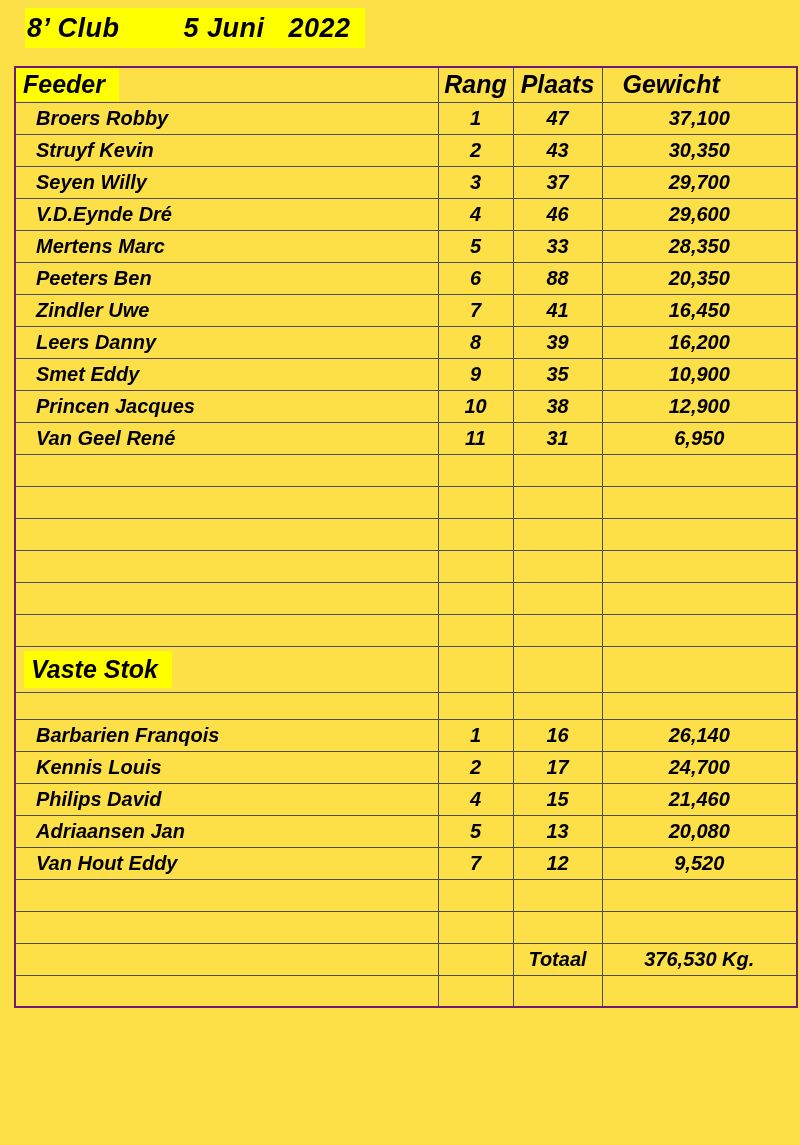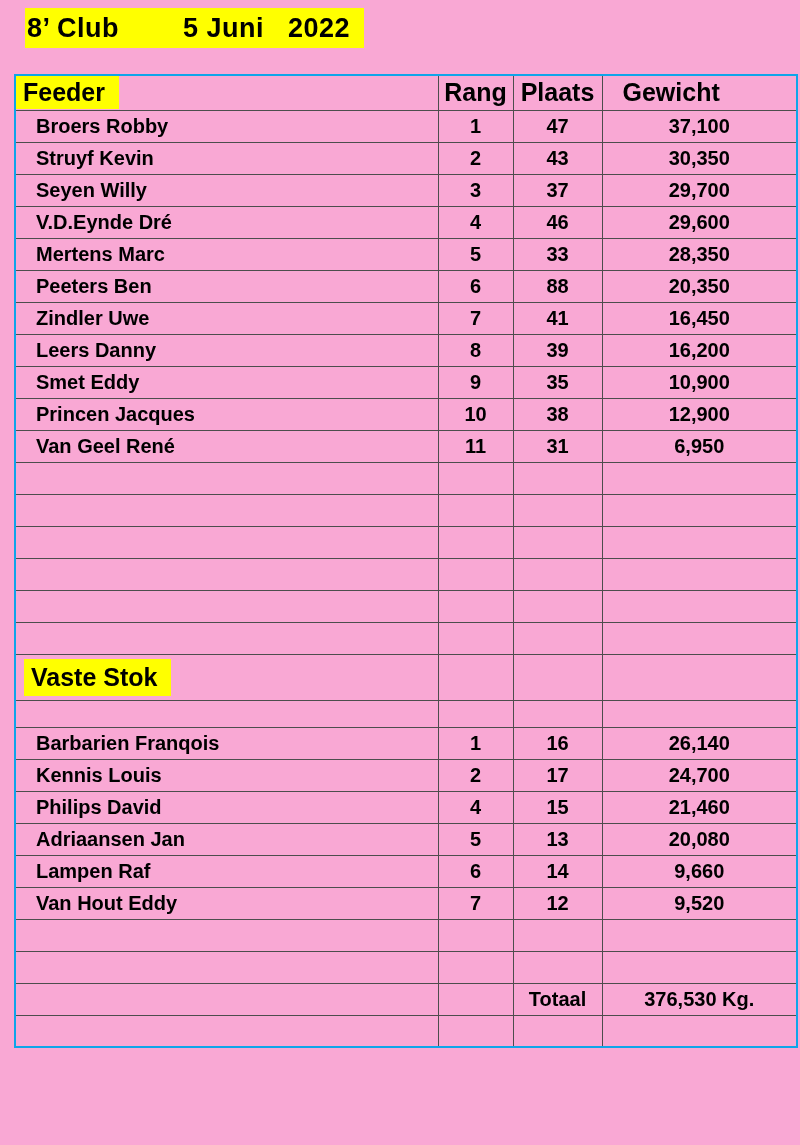--- a/index.html
+++ b/index.html
@@ -5,40 +5,40 @@
   * { box-sizing: border-box; }
   html, body { margin: 0; padding: 0; }
   body {
     width: 800px; height: 1145px;
     background: #ffffff;
     font-family: "Liberation Sans", sans-serif;
     font-weight: bold;
     color: #000000;
     position: relative;
   }
-  .page { position: absolute; inset: 0; background: #f9a8d4; }
+  .page { position: absolute; inset: 0; background: #fde047; font-style: italic; }
 
   .doc-title {
     position: absolute;
     left: 25px; top: 8px;
     background: #ffff00;
     font-size: 27px;
     line-height: 40px;
     padding: 0 14px 0 2px;
     white-space: pre;
     letter-spacing: 0.5px;
   }
 
   table.results {
     position: absolute;
-    left: 14px; top: 74px;
+    left: 14px; top: 66px;
     width: 782px;
     border-collapse: collapse;
     table-layout: fixed;
-    border: 2px solid #0ea5e9;
+    border: 2px solid #701a75;
   }
   col.c-name    { width: 423px; }
   col.c-rang    { width: 75px;  }
   col.c-plaats  { width: 89px;  }
   col.c-gewicht { width: 195px; }
 
   .results th, .results td {
     border: 1px solid #4d4d4d;
     padding: 0;
     overflow: hidden;
@@ -229,26 +229,20 @@
       <td class="num-cell">15</td>
       <td class="num-cell">21,460</td>
     </tr>
     <tr class="data-row">
       <td class="name-cell">Adriaansen Jan</td>
       <td class="num-cell">5</td>
       <td class="num-cell">13</td>
       <td class="num-cell">20,080</td>
     </tr>
     <tr class="data-row">
-      <td class="name-cell">Lampen Raf</td>
-      <td class="num-cell">6</td>
-      <td class="num-cell">14</td>
-      <td class="num-cell">9,660</td>
-    </tr>
-    <tr class="data-row">
       <td class="name-cell">Van Hout Eddy</td>
       <td class="num-cell">7</td>
       <td class="num-cell">12</td>
       <td class="num-cell">9,520</td>
     </tr>
 
     <tr class="empty-row">
           <td></td>
           <td></td>
           <td></td>

